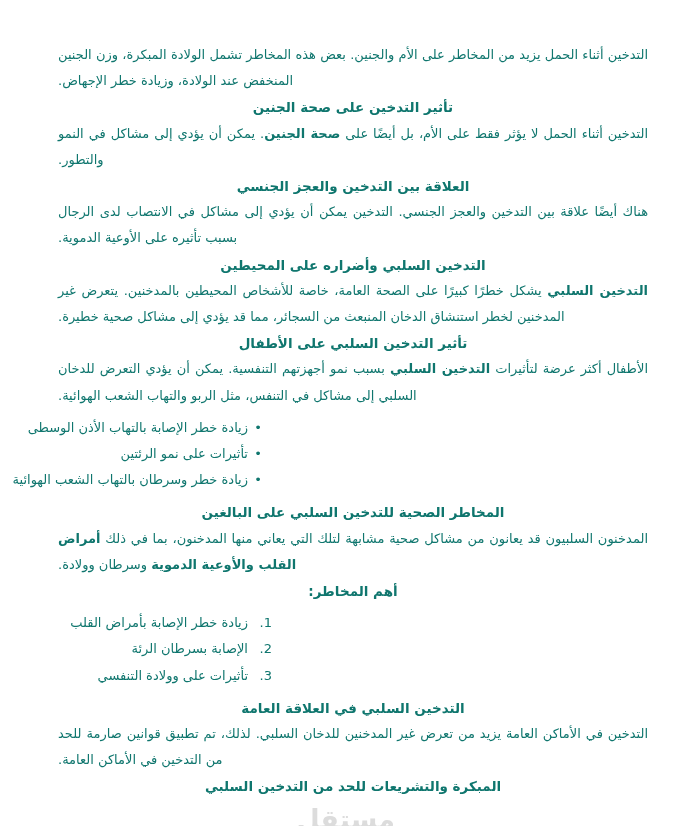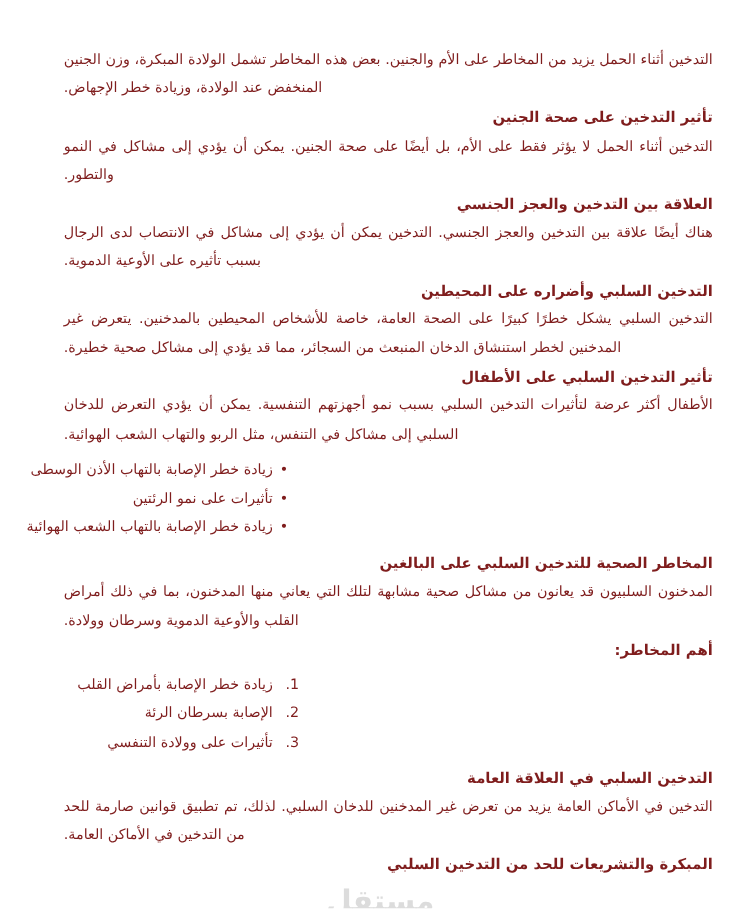--- a/index.html
+++ b/index.html
@@ -20,24 +20,24 @@
     z-index:1;
   }
   .para {
     margin:0;
     text-align:justify;
     text-align-last:left;
   }
   .hd {
     margin:0;
     font-weight:bold;
-    text-align:right;
+    text-align:center;
     font-size:13.5px;
   }
-  .b { font-weight:normal; }
+  .b { font-weight:bold; }
   .list {
     list-style:none;
     margin:6px 400px 6px 0;
     padding:0;
   }
   .list li {
     position:relative;
     text-align:right;
     white-space:nowrap;
     margin:0;
@@ -74,21 +74,21 @@
 </head>
 <body>
 
 <div class="page">
 
   <div class="wm" style="color: rgb(220, 220, 220);">
     <div class="wm-ar">مستقل</div>
     <div class="wm-en">mostaql.com</div>
   </div>
 
-  <div class="doc" style="color: #7f1d1d;">
+  <div class="doc" style="color: #0f766e;">
 
     <p class="para"><span>التدخين أثناء الحمل يزيد من المخاطر على الأم والجنين. بعض هذه المخاطر تشمل الولادة المبكرة، وزن الجنين المنخفض عند الولادة، وزيادة خطر الإجهاض.</span></p>
 
 
     <div class="hd">تأثير التدخين على صحة الجنين</div>
 
     <p class="para"><span>التدخين أثناء الحمل لا يؤثر فقط على الأم، بل أيضًا على </span><span class="b">صحة الجنين</span><span>. يمكن أن يؤدي إلى مشاكل في النمو والتطور.</span></p>
 
     <div class="hd">العلاقة بين التدخين والعجز الجنسي</div>
 
@@ -98,21 +98,21 @@
 
     <p class="para"><span class="b">التدخين السلبي</span><span> يشكل خطرًا كبيرًا على الصحة العامة، خاصة للأشخاص المحيطين بالمدخنين. يتعرض غير المدخنين لخطر استنشاق الدخان المنبعث من السجائر، مما قد يؤدي إلى مشاكل صحية خطيرة.</span></p>
 
     <div class="hd">تأثير التدخين السلبي على الأطفال</div>
 
     <p class="para"><span>الأطفال أكثر عرضة لتأثيرات </span><span class="b">التدخين السلبي</span><span> بسبب نمو أجهزتهم التنفسية. يمكن أن يؤدي التعرض للدخان السلبي إلى مشاكل في التنفس، مثل الربو والتهاب الشعب الهوائية.</span></p>
 
     <ul class="list">
       <li><span class="bullet-marker">•</span><span>زيادة خطر الإصابة بالتهاب الأذن الوسطى</span></li>
       <li><span class="bullet-marker">•</span><span>تأثيرات على نمو الرئتين</span></li>
-      <li><span class="bullet-marker">•</span><span>زيادة خطر الإصابة بالتهاب الشعب الهوائية</span></li>
+      <li><span class="bullet-marker">•</span><span>زيادة خطر وسرطان بالتهاب الشعب الهوائية</span></li>
     </ul>
 
     <div class="hd">المخاطر الصحية للتدخين السلبي على البالغين</div>
 
     <p class="para"><span>المدخنون السلبيون قد يعانون من مشاكل صحية مشابهة لتلك التي يعاني منها المدخنون، بما في ذلك </span><span class="b">أمراض القلب والأوعية الدموية</span><span> وسرطان وولادة.</span></p>
 
     <div class="hd">أهم المخاطر:</div>
 
     <ol class="list">
       <li><span class="num-marker">1.</span><span>زيادة خطر الإصابة بأمراض القلب</span></li>

